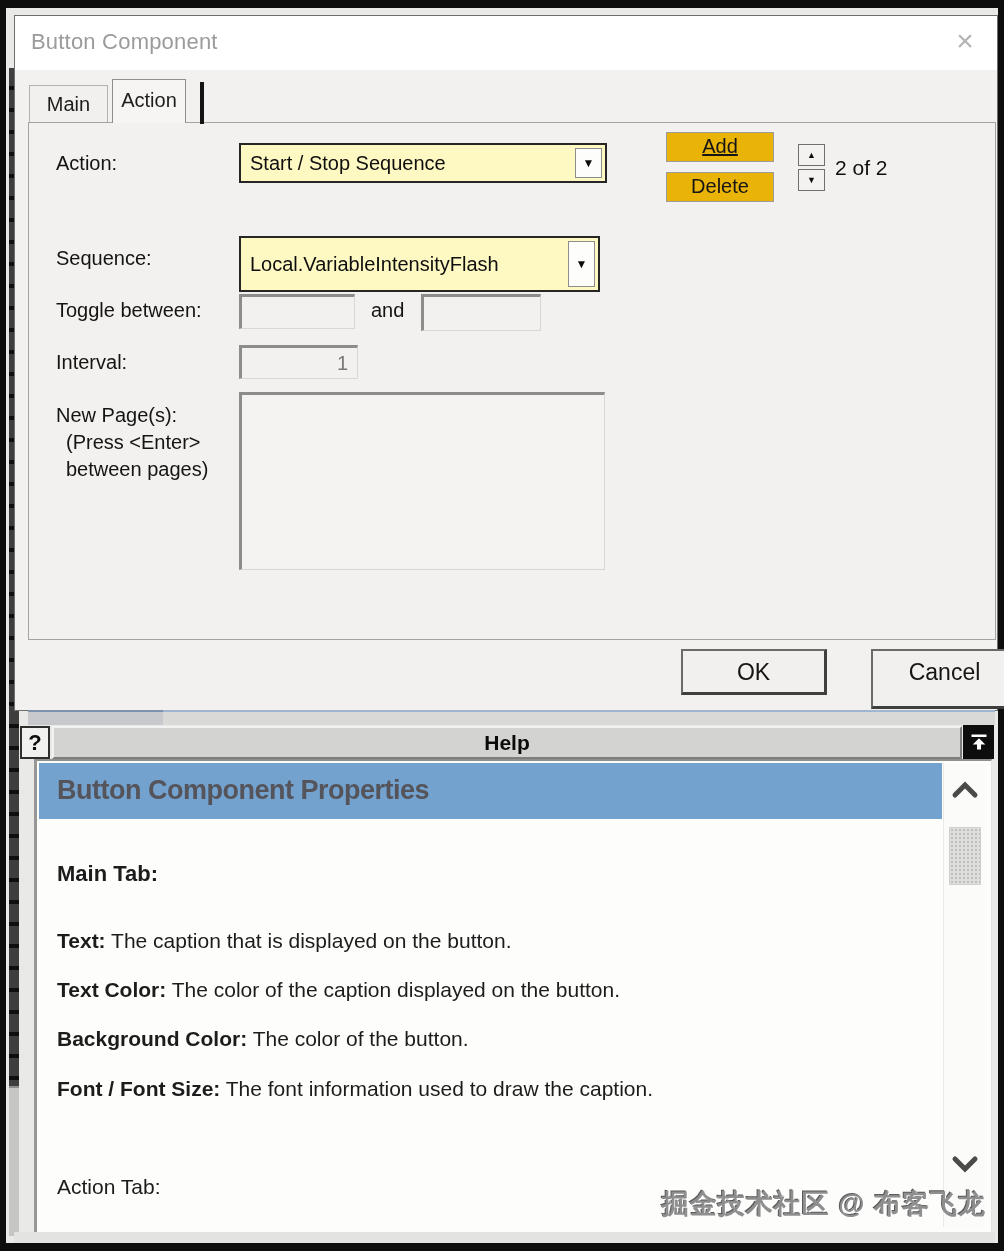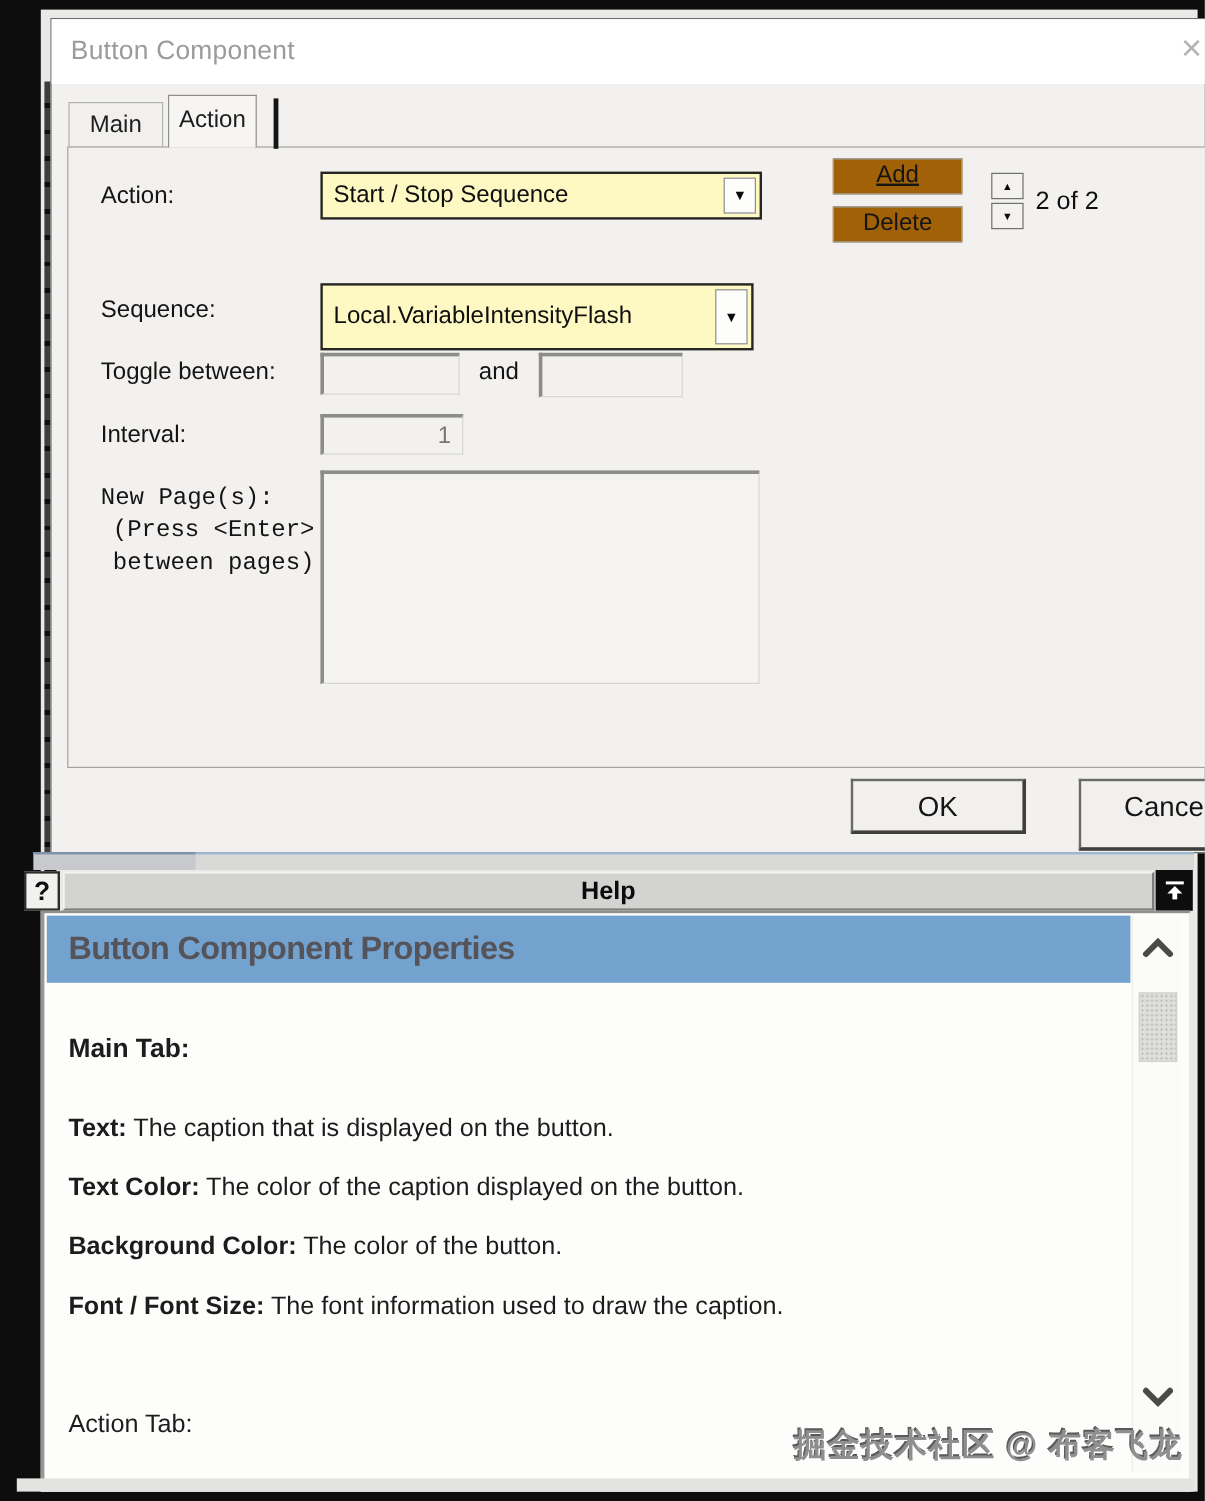--- a/index.html
+++ b/index.html
@@ -4,21 +4,21 @@
 <style>
   * { margin:0; padding:0; box-sizing:border-box; }
   html,body { width:1004px; height:1251px; }
   body {
     position:relative;
     background:#0d0d0d;
     font-family:"Liberation Sans", sans-serif;
     overflow:hidden;
     color:#161616;
   }
-  #stage { position:absolute; left:6px; top:8px; right:6px; bottom:8px; background:#e9e9e7;margin-left:28px; }
+  #stage { position:absolute; left:6px; top:8px; right:6px; bottom:8px; background:#e9e9e7; }
 
   
   .ruler { position:absolute; left:3px; top:60px; width:10px; height:1018px;
     background:repeating-linear-gradient(180deg,#3e3e3e 0 18px,#0f0f0f 18px 22px); }
   .ruler-tail { position:absolute; left:3px; top:1078px; width:10px; height:150px; background:#c5c5c3;
     border-top:2px solid #8e8e8c; }
 
   
   .dialog { position:absolute; left:14px; top:15px; width:984px; height:696px;
     background:#f2f1ef; border:1px solid #6e6e6e; }
@@ -33,21 +33,21 @@
   .tab-page { position:absolute; left:13px; top:106px; width:968px; height:518px; background:#f2f1ef; border:1px solid #a3a3a1; z-index:2; }
 
   .flabel { position:absolute; font-size:20px; color:#141414; z-index:5; }
 
   .combo { position:absolute; background:#fef9c3; border:2px solid #262626; z-index:5; }
   .combo .cval { position:absolute; left:9px; top:50%; transform:translateY(-50%); font-size:20px; color:#0f0f0f; white-space:nowrap; }
   .combo .cbtn { position:absolute; right:3px; top:3px; bottom:3px; width:27px; background:#fdfdfc;
     border:1px solid #8d8d8b; display:flex; align-items:center; justify-content:center; }
   .combo .cbtn span { font-size:12px; color:#0a0a0a; line-height:1; }
 
-  .mini-btn { position:absolute; width:108px; height:30px; background:#a16207; border:1px solid #9c9c9a;
+  .mini-btn { position:absolute; width:108px; height:30px; background:#eab308; border:1px solid #9c9c9a;
     font-size:20px; color:#151515; text-align:center; line-height:27px; z-index:5; }
   .mini-btn.add span { text-decoration:underline; }
 
   .spin { position:absolute; width:27px; height:22px; background:#f3f2f0; border:1px solid #6f6f6d;
     display:flex; align-items:center; justify-content:center; z-index:5; }
   .spin span { font-size:9px; color:#0c0c0c; line-height:1; }
   .pager { position:absolute; font-size:21px; color:#0f0f0f; z-index:5; }
 
   .sunken { position:absolute; background:#f2f1ef; z-index:5;
     border-top:3px solid #8c8c8a; border-left:3px solid #8c8c8a;
@@ -145,21 +145,21 @@
     <div class="flabel" style="left:41px; top:283px;">Toggle between:</div>
     <div class="sunken" style="left:224px; top:278px; width:116px; height:35px;"></div>
     <div class="flabel" style="left:356px; top:283px;">and</div>
     <div class="sunken" style="left:406px; top:278px; width:120px; height:37px;"></div>
 
     <div class="flabel" style="left:41px; top:335px;">Interval:</div>
     <div class="sunken" style="left:224px; top:329px; width:119px; height:34px;">
       <span class="interval-val">1</span>
     </div>
 
-    <div class="flabel np-label" style="left:41px; top:386px;font-family:Liberation Mono, monospace;">
+    <div class="flabel np-label" style="left:41px; top:386px;">
       <div>New Page(s):</div>
       <div>(Press &lt;Enter&gt;</div>
       <div>between pages)</div>
     </div>
     <div class="sunken" style="left:224px; top:376px; width:366px; height:178px; background:#f4f3f1;"></div>
 
     <div class="dlg-btn" style="left:666px; top:633px; width:146px; height:46px;">OK</div>
     <div class="dlg-btn" style="left:856px; top:633px; width:148px; height:60px;">Cancel</div>
   </div>
 

